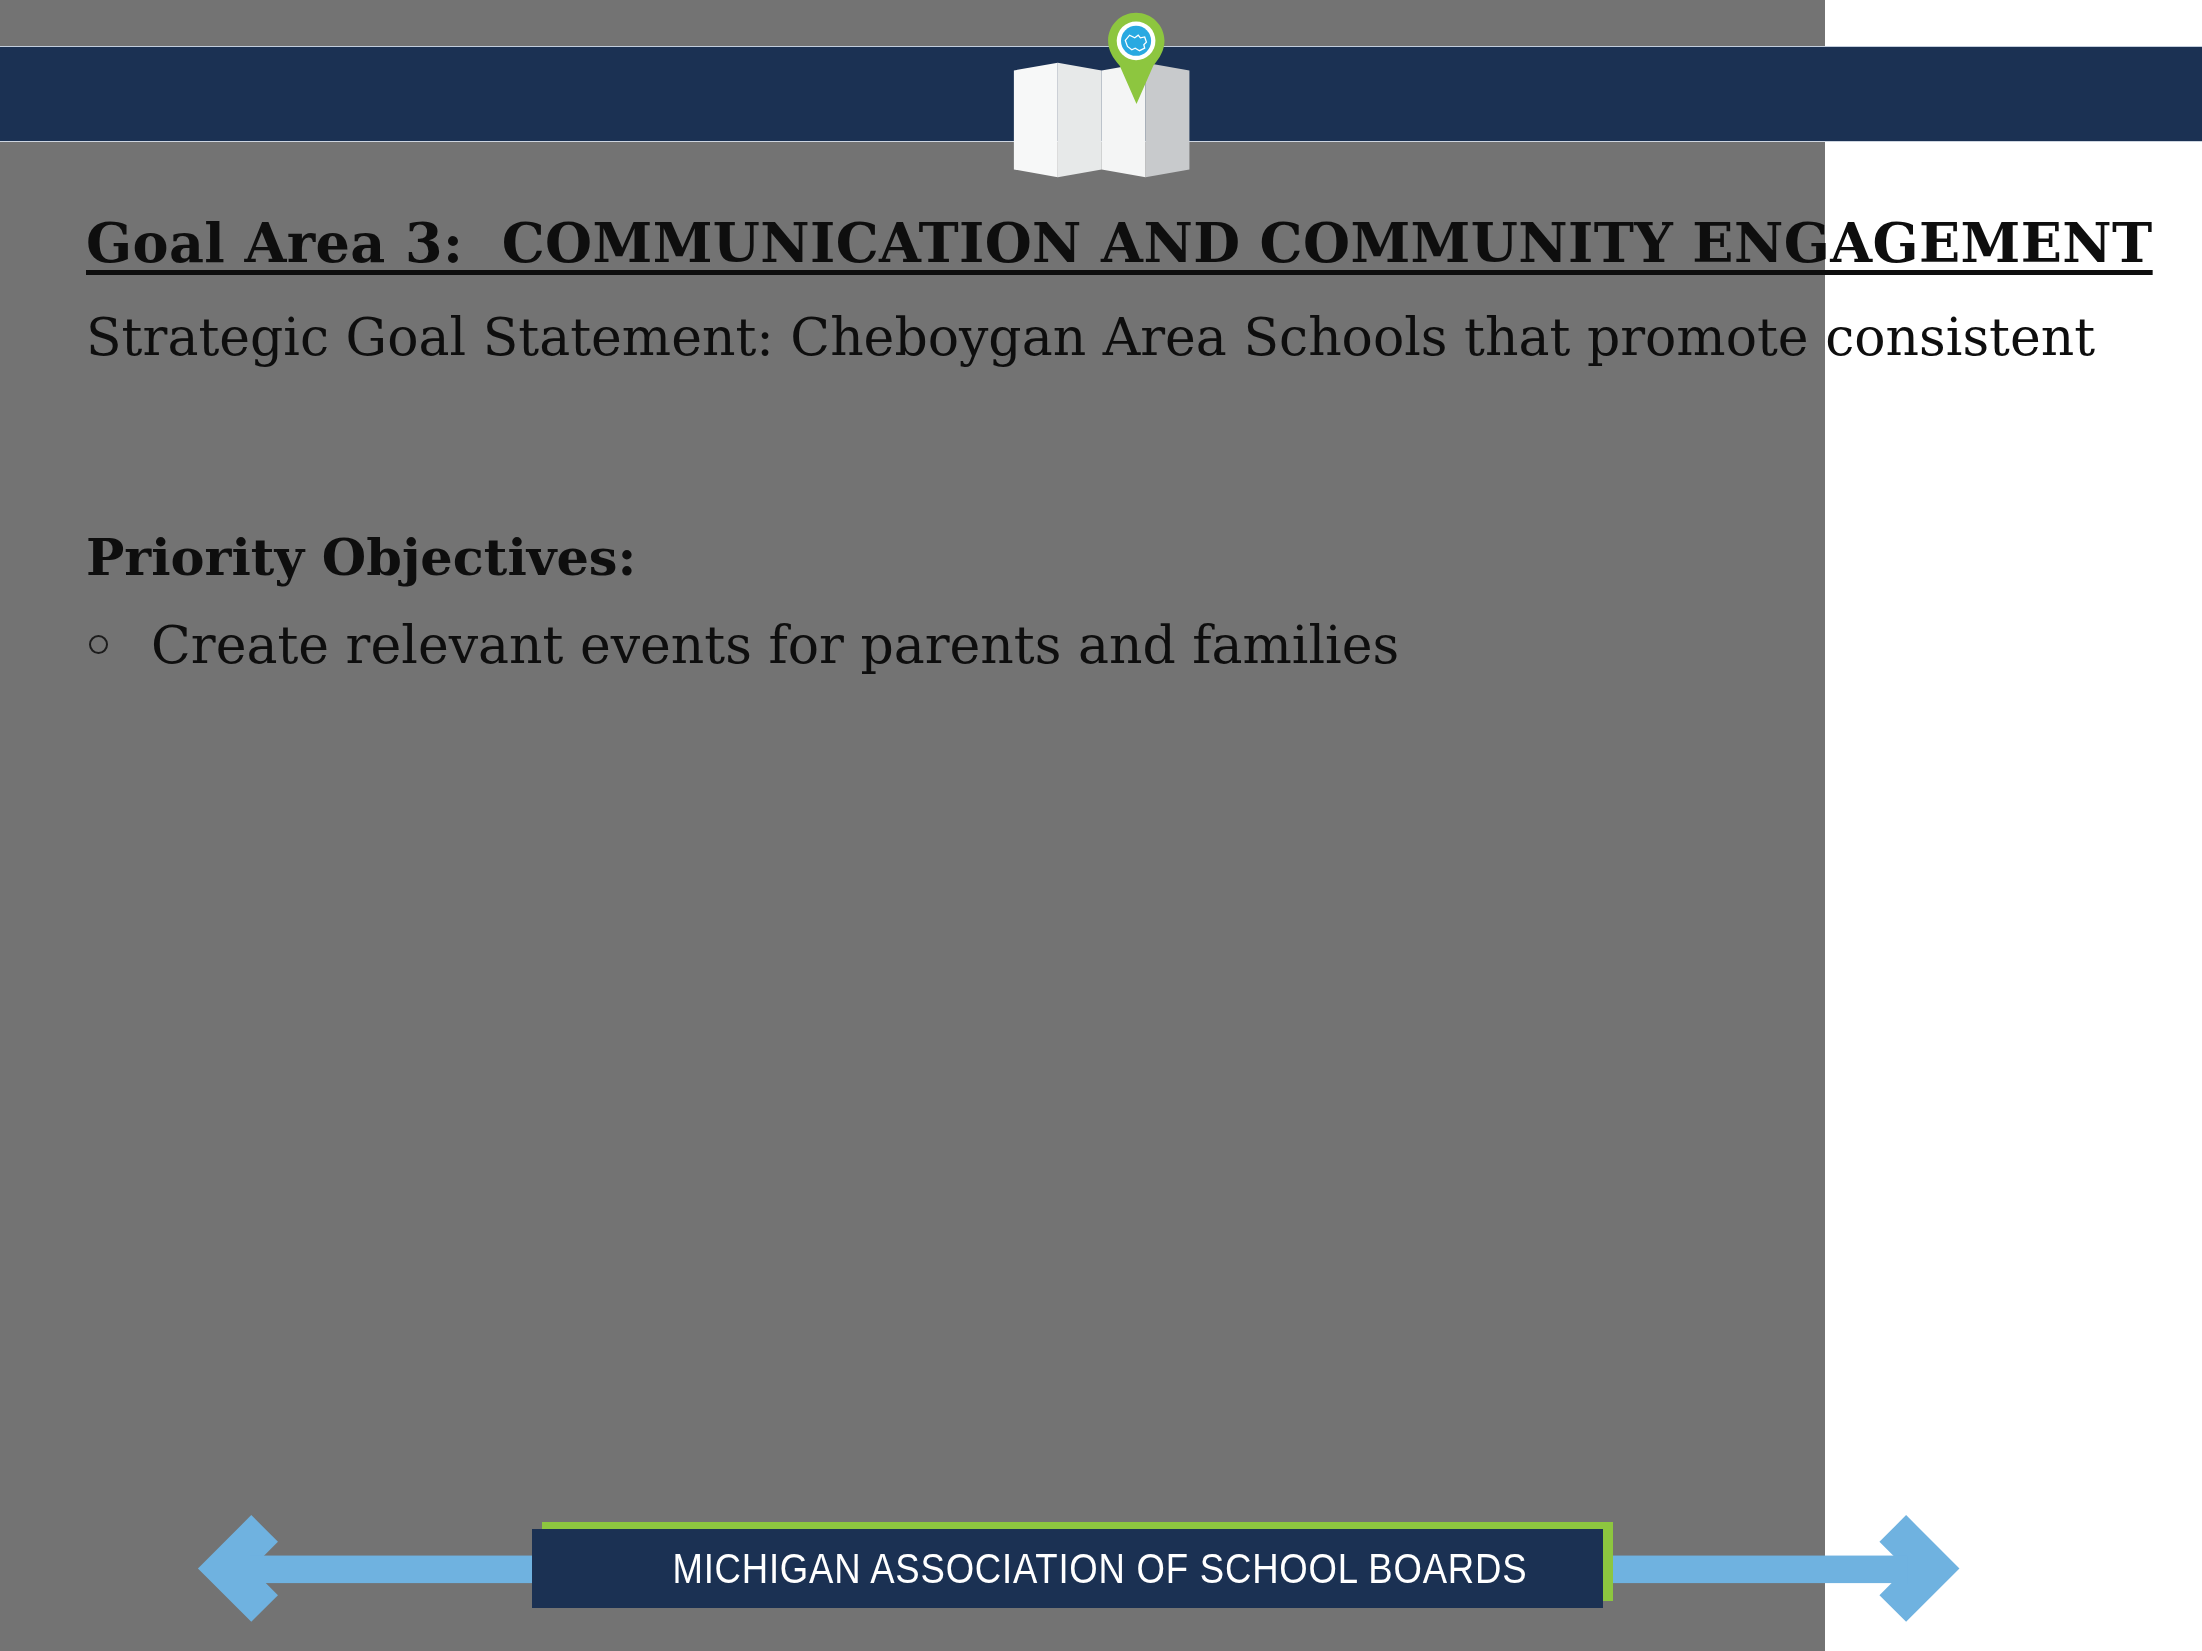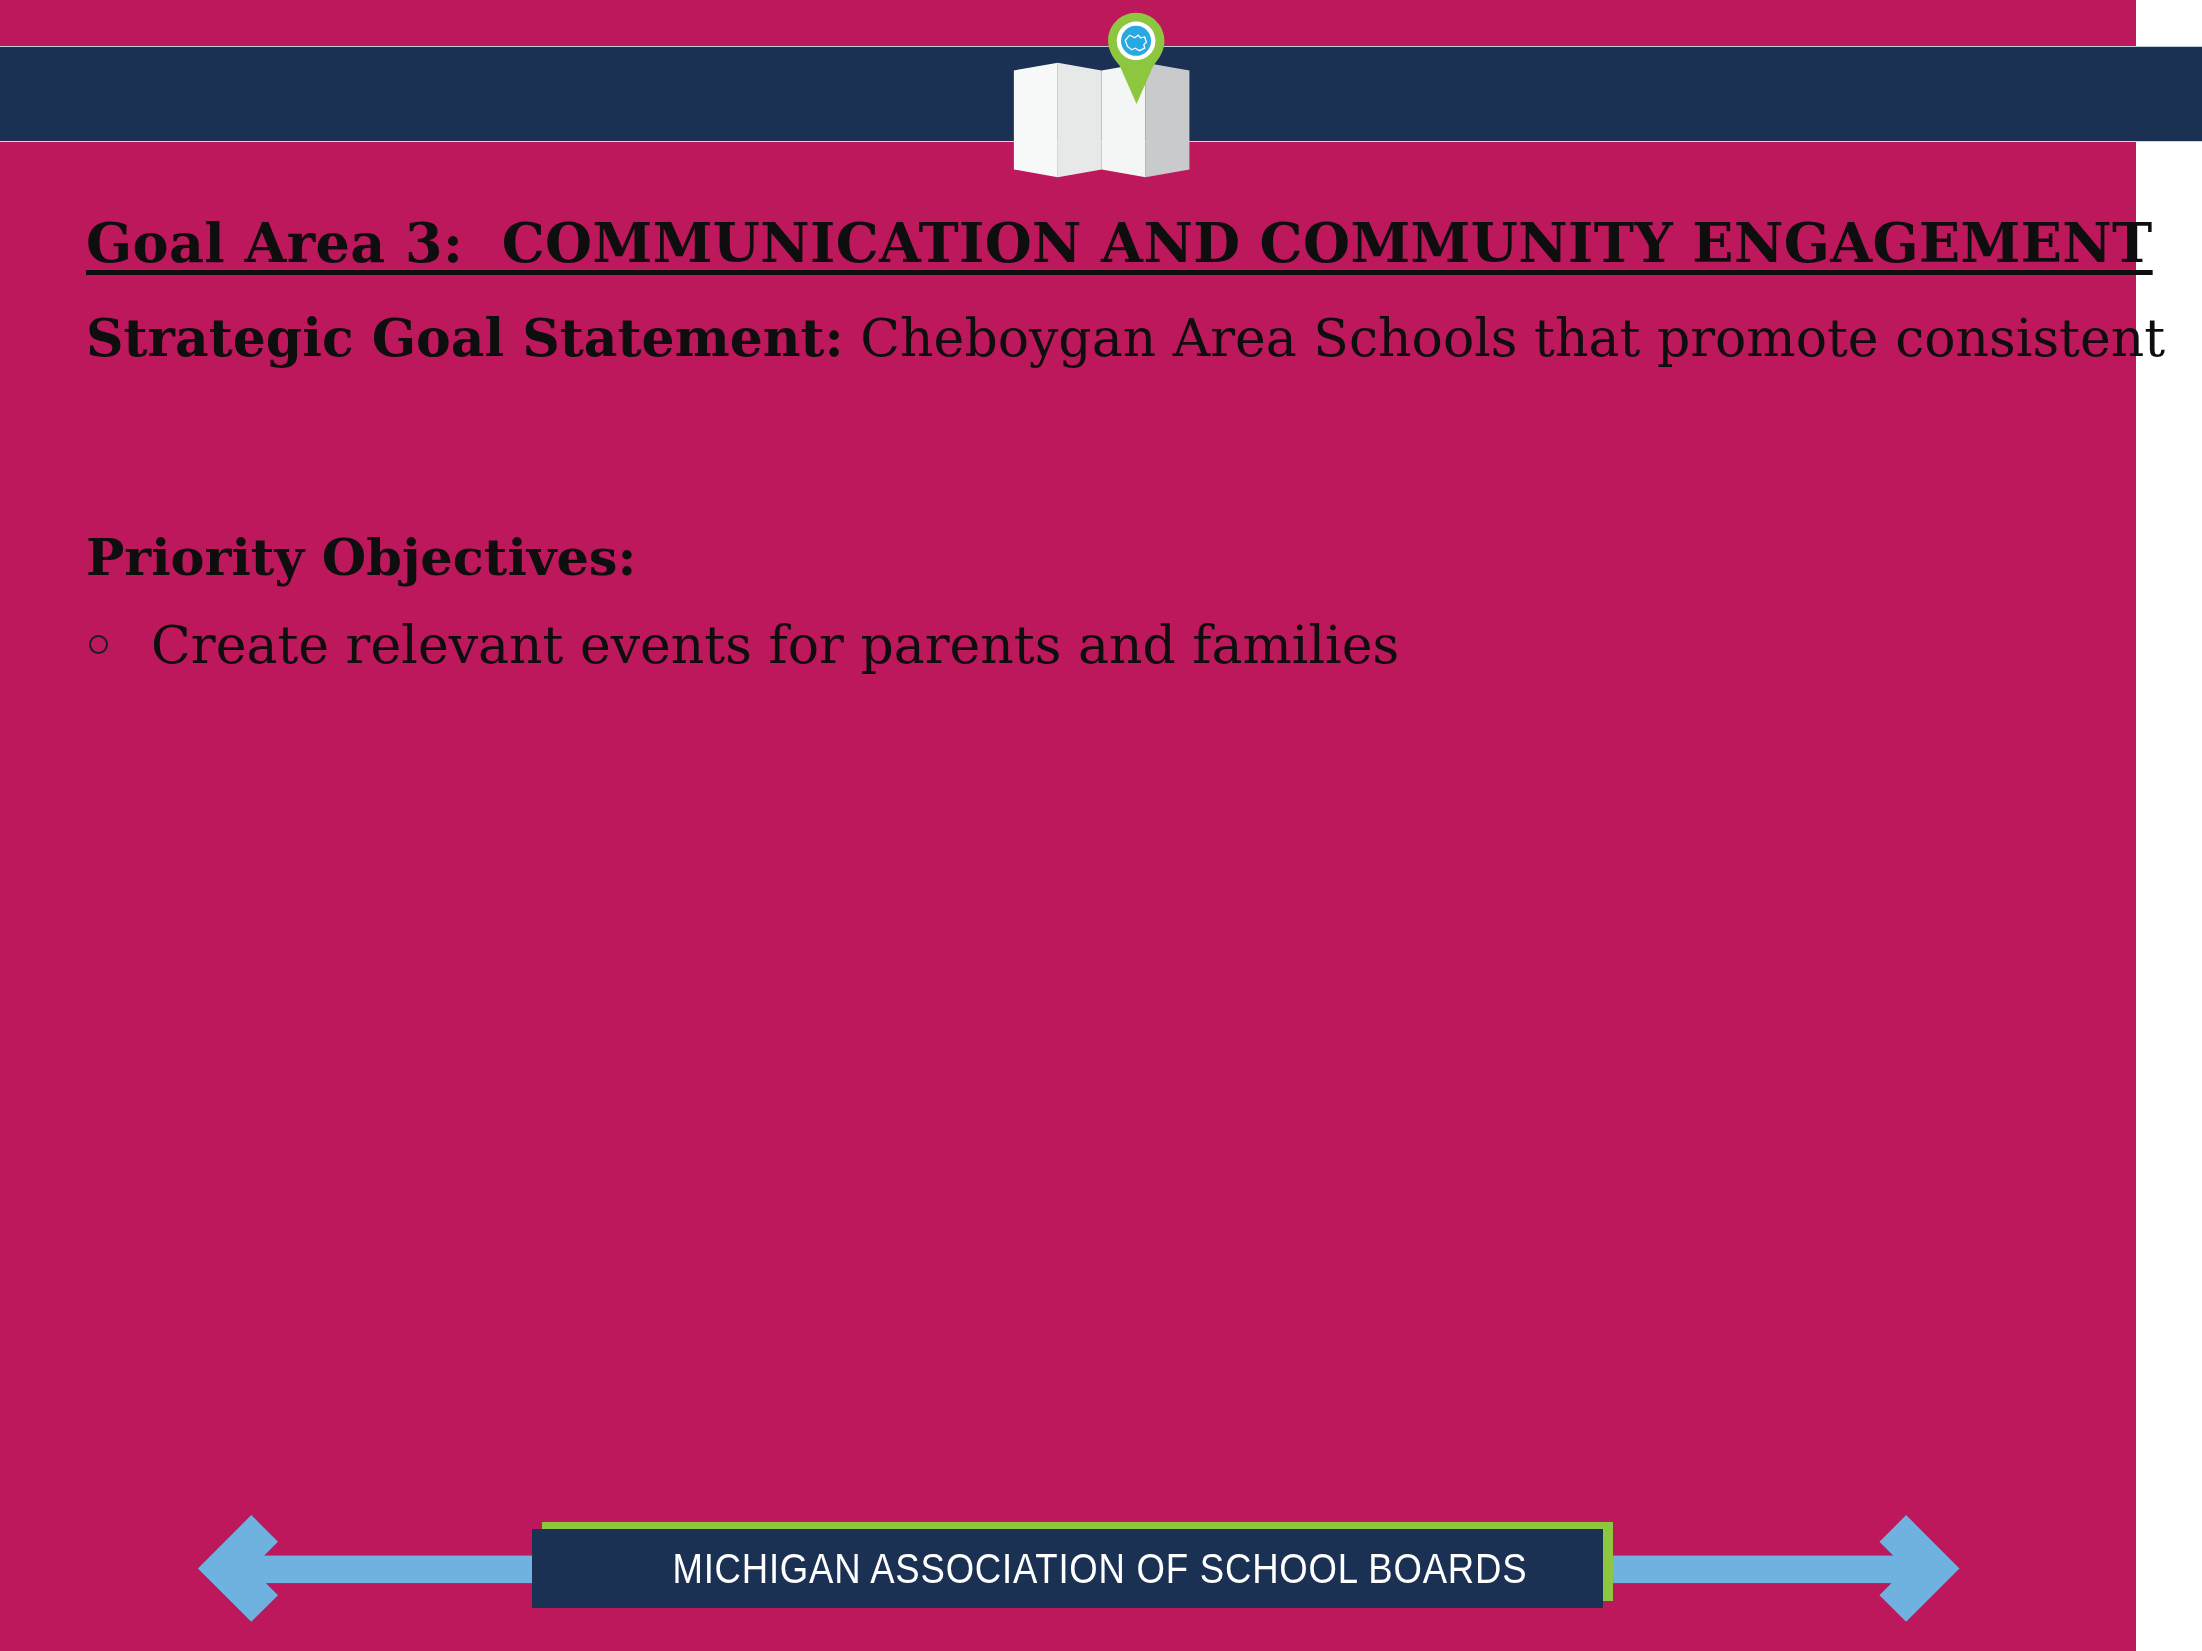--- a/index.html
+++ b/index.html
@@ -10,21 +10,21 @@
     --ink:#0e0e0e;
   }
   *{margin:0;padding:0;box-sizing:border-box;}
   html,body{width:2203px;height:1652px;}
   body{
     background:#ffffff;
     font-family:"DejaVu Serif", serif;
     color:var(--ink);
     overflow:hidden;
   }
-  .slide{position:relative;width:2136px;height:1652px;background:#be185d;}
+  .slide{position:relative;width:1825px;height:1652px;background:#737373;}
 
   
   .top-bar{
     position:absolute;left:0;top:46px;width:2203px;height:96px;
     background:var(--navy);
     border-top:1.7px solid #c3cedd;
     border-bottom:1.7px solid #cdd5e0;
   }
   .map-pin{position:absolute;left:1007px;top:5.2px;width:185px;height:174px;}
 
@@ -34,21 +34,21 @@
     position:absolute;left:0;top:215px;
     font-size:54px;font-weight:bold;letter-spacing:0.4px;
     white-space:pre;line-height:1.05;
     text-decoration:underline;
     text-decoration-thickness:5.2px;
     text-underline-offset:7.7px;
   }
   .goal{position:absolute;left:0;top:303px;font-size:52px;line-height:69px;}
   .goal .line1{white-space:nowrap;display:block;}
   .goal .line2{display:block;white-space:nowrap;}
-  .goal strong{font-weight:bold;text-align:center;}
+  .goal strong{font-weight:normal;text-align:center;}
   .objectives-heading{
     position:absolute;left:0;top:525px;
     font-size:51px;font-weight:bold;line-height:64px;white-space:nowrap;
   }
   .objective-list{position:absolute;left:0;top:613px;list-style:none;width:1549px;}
   .objective-list li{
     position:relative;padding-left:65px;height:65px;line-height:65px;
     font-size:52px;white-space:nowrap;
   }
   .objective-list li + li{margin-top:34px;}

